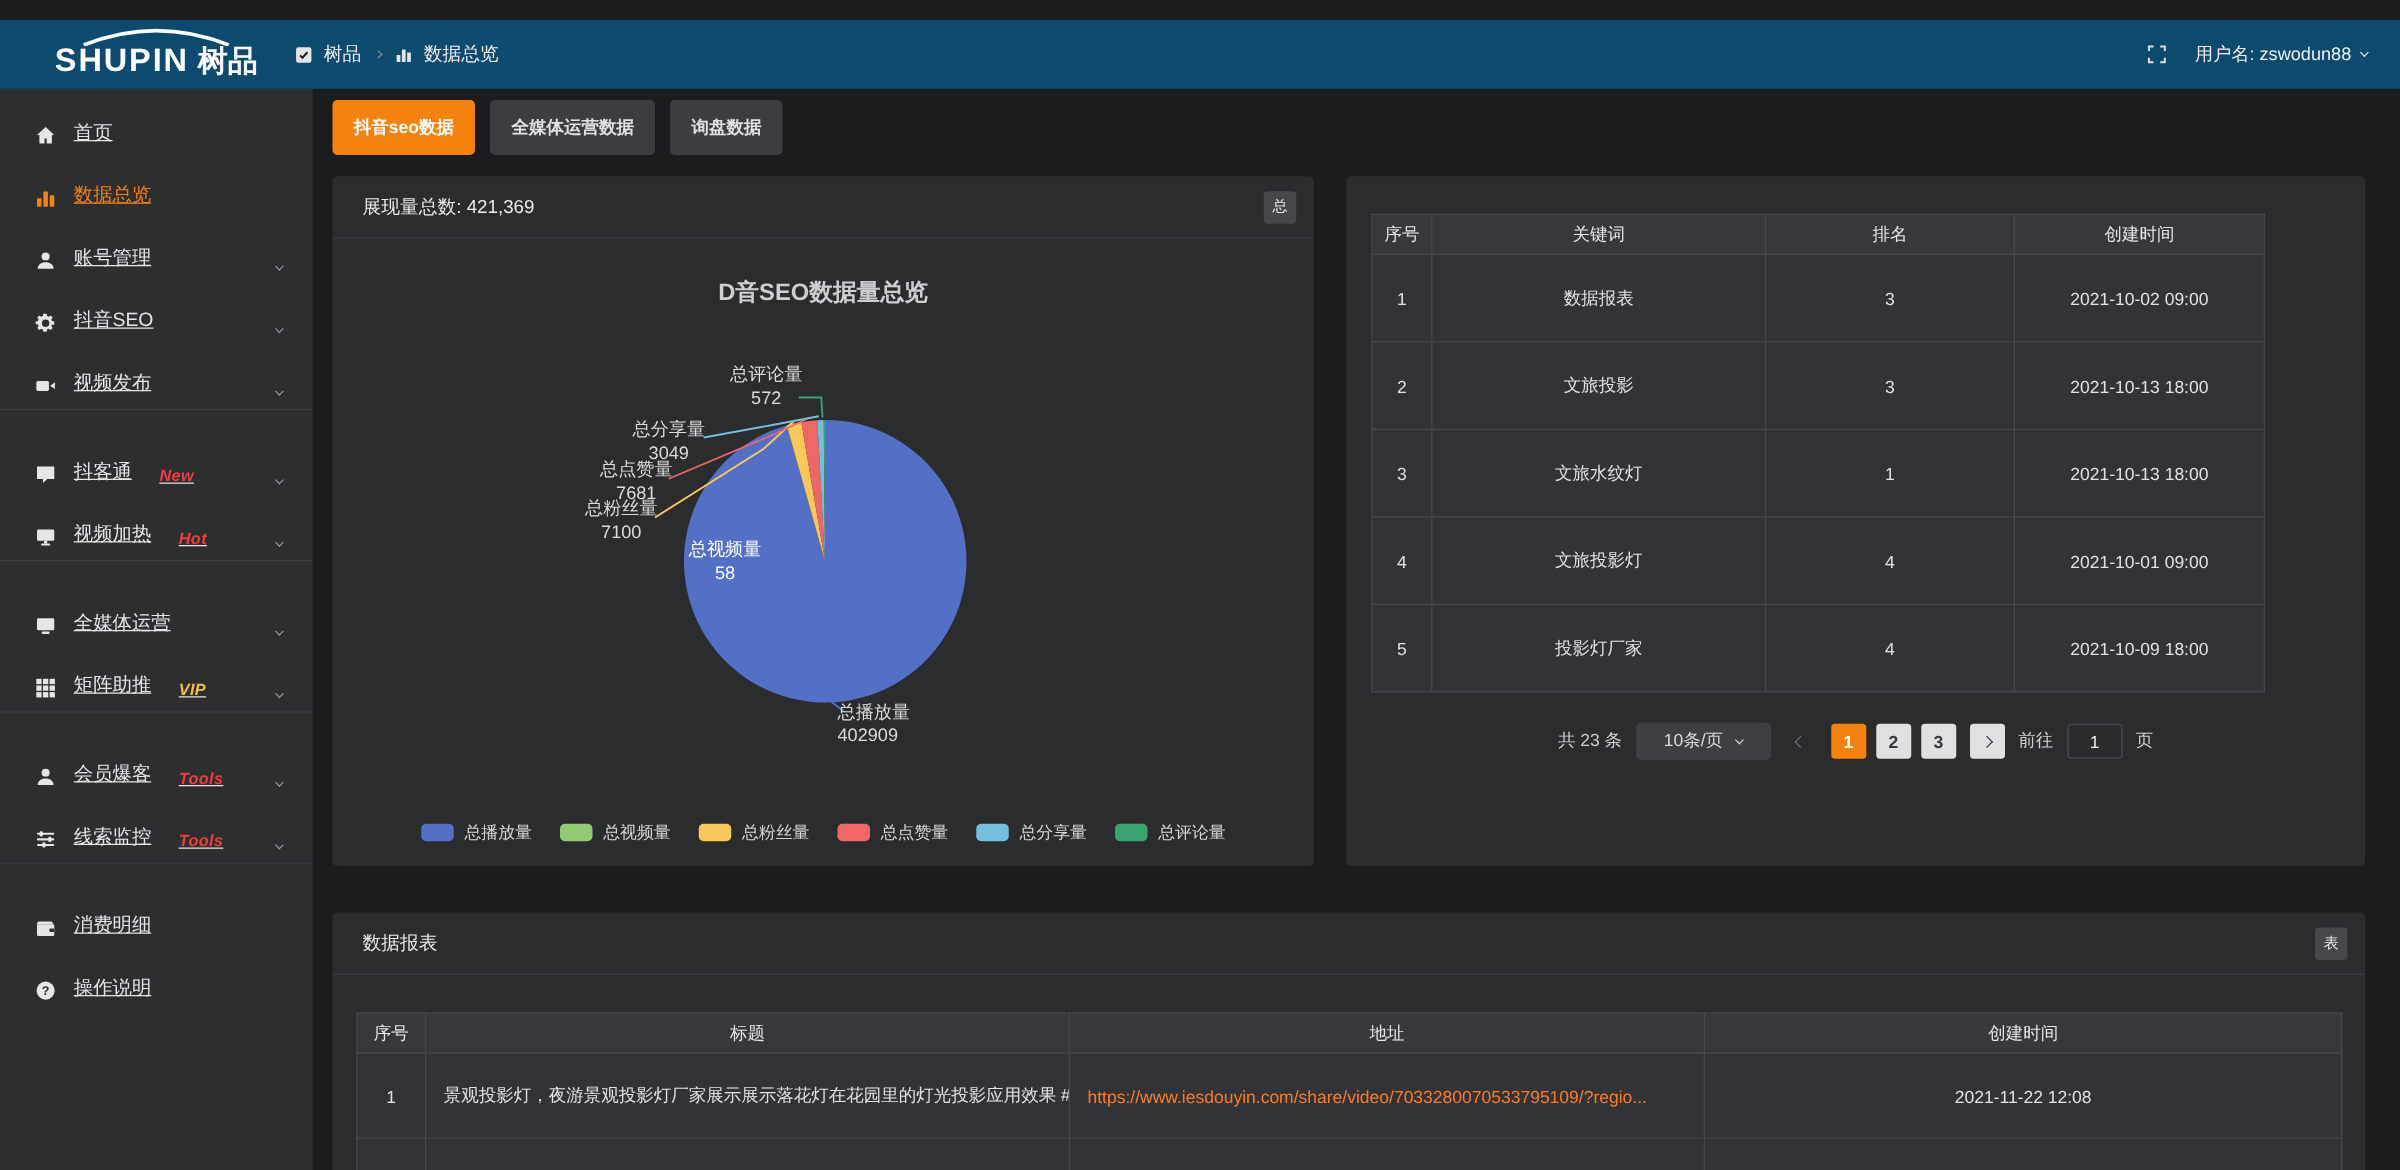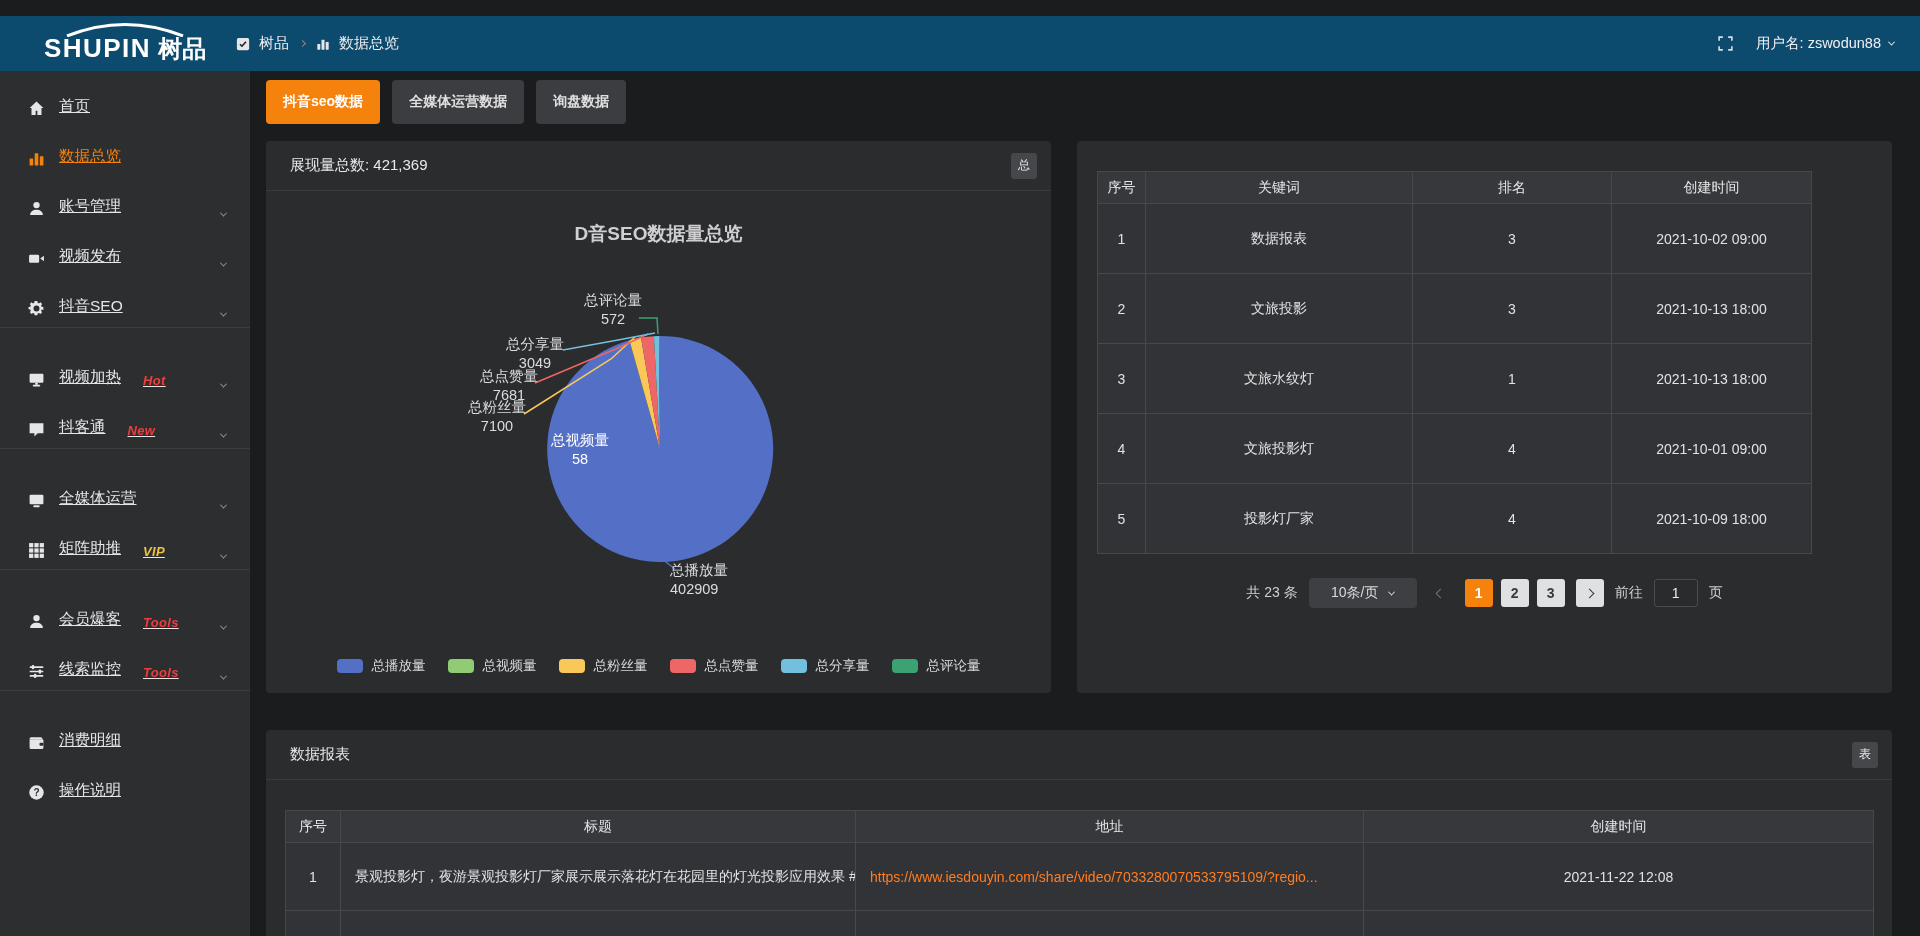--- a/index.html
+++ b/index.html
@@ -164,63 +164,63 @@
         </svg>
       </span>
       <span class="side-label">账号管理</span>
       <span class="side-chevron">
         <i class="chev down sm"></i>
       </span>
     </div>
     <div class="side-item">
       <span class="side-ic">
         <svg viewBox="0 0 16 16" width="17" height="17" fill="currentColor">
+          <path d="M8 5.2A2.8 2.8 0 1 0 8 10.8 2.8 2.8 0 0 0 8 5.2zm6.5 4.1l-1.7-.3a5 5 0 0 1-.5 1.2l1 1.4-1.6 1.6-1.4-1a5 5 0 0 1-1.2.5l-.3 1.7H6.2l-.3-1.7a5 5 0 0 1-1.2-.5l-1.4 1-1.6-1.6 1-1.4a5 5 0 0 1-.5-1.2l-1.7-.3V6.7l1.7-.3a5 5 0 0 1 .5-1.2l-1-1.4 1.6-1.6 1.4 1a5 5 0 0 1 1.2-.5l.3-1.7h2.6l.3 1.7a5 5 0 0 1 1.2.5l1.4-1 1.6 1.6-1 1.4a5 5 0 0 1 .5 1.2l1.7.3z"></path>
+        </svg>
+      </span>
+      <span class="side-label">抖音SEO</span>
+      <span class="side-chevron">
+        <i class="chev down sm"></i>
+      </span>
+    </div>
+    <div class="side-item">
+      <span class="side-ic">
+        <svg viewBox="0 0 16 16" width="17" height="17" fill="currentColor">
           <rect x="1" y="4.5" width="9.5" height="7.5" rx="1.2"></rect>
           <path d="M11.5 8l3.5-2.6v5.2z"></path>
         </svg>
       </span>
       <span class="side-label">视频发布</span>
       <span class="side-chevron">
         <i class="chev down sm"></i>
       </span>
     </div>
-    <div class="side-item">
-      <span class="side-ic">
-        <svg viewBox="0 0 16 16" width="17" height="17" fill="currentColor">
-          <path d="M8 5.2A2.8 2.8 0 1 0 8 10.8 2.8 2.8 0 0 0 8 5.2zm6.5 4.1l-1.7-.3a5 5 0 0 1-.5 1.2l1 1.4-1.6 1.6-1.4-1a5 5 0 0 1-1.2.5l-.3 1.7H6.2l-.3-1.7a5 5 0 0 1-1.2-.5l-1.4 1-1.6-1.6 1-1.4a5 5 0 0 1-.5-1.2l-1.7-.3V6.7l1.7-.3a5 5 0 0 1 .5-1.2l-1-1.4 1.6-1.6 1.4 1a5 5 0 0 1 1.2-.5l.3-1.7h2.6l.3 1.7a5 5 0 0 1 1.2.5l1.4-1 1.6 1.6-1 1.4a5 5 0 0 1 .5 1.2l1.7.3z"></path>
-        </svg>
-      </span>
-      <span class="side-label">抖音SEO</span>
-      <span class="side-chevron">
-        <i class="chev down sm"></i>
-      </span>
-    </div>
     <div class="side-divider"></div>
+    <div class="side-item">
+      <span class="side-ic">
+        <svg viewBox="0 0 16 16" width="17" height="17" fill="currentColor">
+          <path d="M1.5 2h13v9.5H9.2L6 14.5v-3H1.5z"></path>
+        </svg>
+      </span>
+      <span class="side-label">抖客通</span>
+      <span class="side-badge" style="color:#f23c3c">New</span>
+      <span class="side-chevron">
+        <i class="chev down sm"></i>
+      </span>
+    </div>
     <div class="side-item">
       <span class="side-ic">
         <svg viewBox="0 0 16 16" width="17" height="17" fill="currentColor">
           <rect x="1.5" y="2.5" width="13" height="8.5" rx="1"></rect>
           <rect x="6.8" y="11" width="2.4" height="2"></rect>
           <rect x="4.5" y="13" width="7" height="1.5" rx=".7"></rect>
         </svg>
       </span>
       <span class="side-label">视频加热</span>
       <span class="side-badge" style="color:#f23c3c">Hot</span>
-      <span class="side-chevron">
-        <i class="chev down sm"></i>
-      </span>
-    </div>
-    <div class="side-item">
-      <span class="side-ic">
-        <svg viewBox="0 0 16 16" width="17" height="17" fill="currentColor">
-          <path d="M1.5 2h13v9.5H9.2L6 14.5v-3H1.5z"></path>
-        </svg>
-      </span>
-      <span class="side-label">抖客通</span>
-      <span class="side-badge" style="color:#f23c3c">New</span>
       <span class="side-chevron">
         <i class="chev down sm"></i>
       </span>
     </div>
     <div class="side-divider"></div>
     <div class="side-item">
       <span class="side-ic">
         <svg viewBox="0 0 16 16" width="17" height="17" fill="currentColor">
           <rect x="1.5" y="2.5" width="13" height="9" rx="1"></rect>
           <rect x="5" y="12.5" width="6" height="1.8" rx=".9"></rect>

